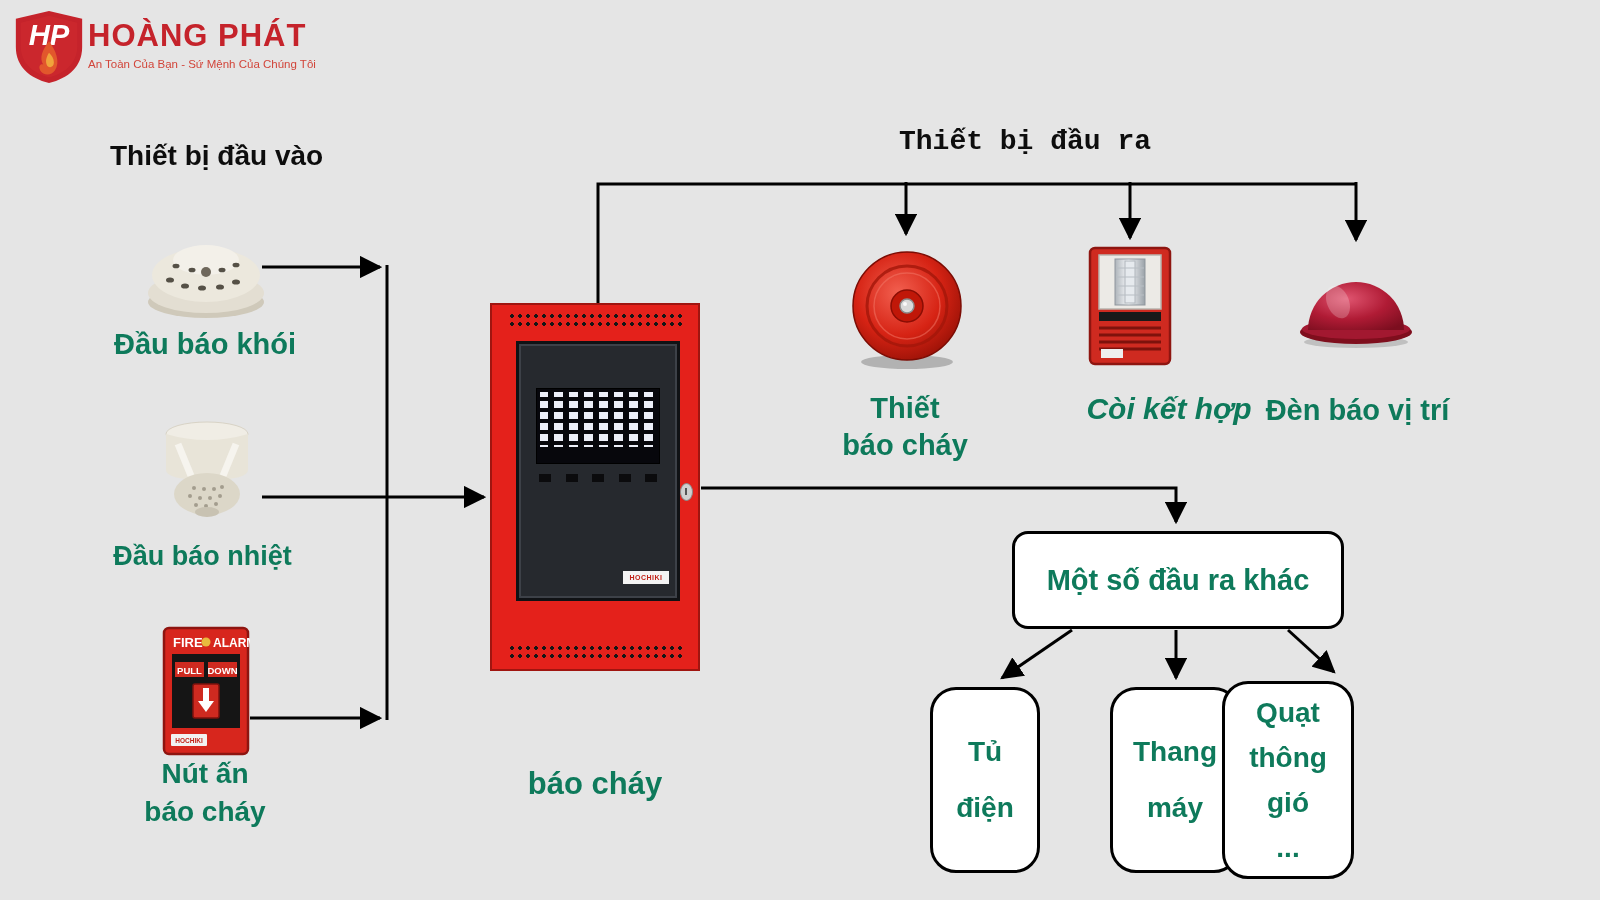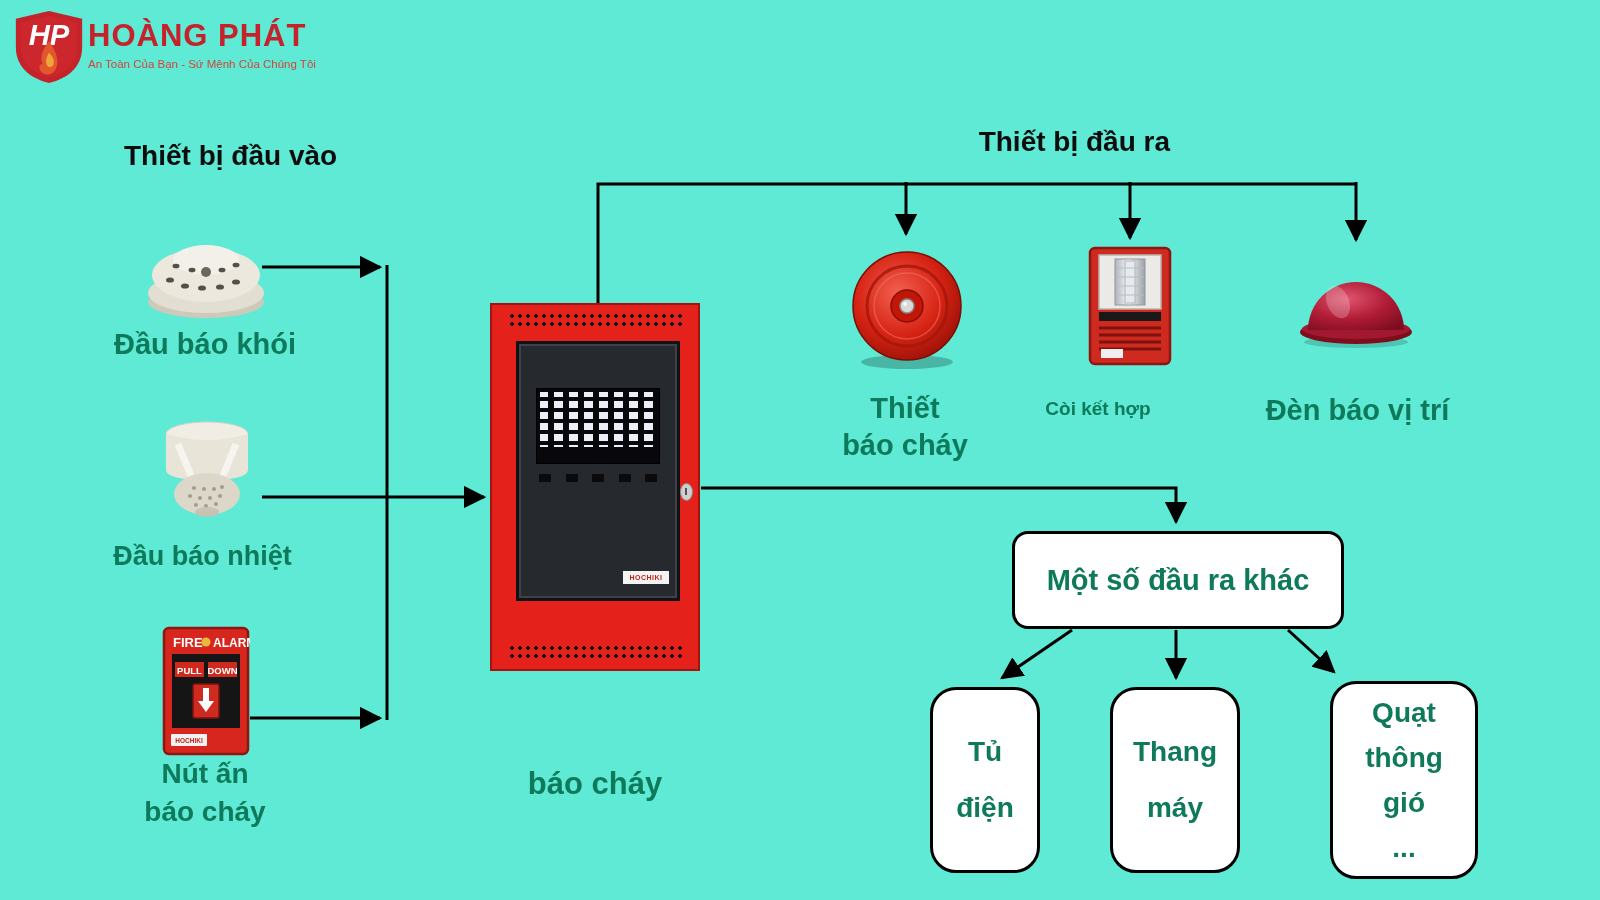--- a/index.html
+++ b/index.html
@@ -1,39 +1,39 @@
 <!DOCTYPE html>
 <html><head>
 <meta charset="utf-8">
 <style>
   html,body{margin:0;padding:0;background:#fff;}
   .stage{
-    position:relative;width:1600px;height:900px;background:#5eead4;overflow:hidden;
+    position:relative;width:1600px;height:900px;background:#e5e5e5;overflow:hidden;
     font-family:"Liberation Sans","DejaVu Sans",sans-serif;
   }
   .connectors{position:absolute;left:0;top:0;width:1600px;height:900px;}
   
   .logo{position:absolute;left:10px;top:8px;display:flex;align-items:flex-start;}
   .logo-shield{width:78px;height:78px;display:block;}
   .logo-text{padding-top:10px;}
   .brand{font-size:31px;font-weight:800;color:#c5232b;letter-spacing:1px;}
   .tagline{margin-top:4px;font-size:11.5px;font-weight:400;color:#d2453a;}
   
   .hdr{position:absolute;margin:0;font-size:28px;font-weight:800;color:#0d0d0d;}
-  .hdr-input{left:124px;top:140px;}
-  .hdr-output{left:880px;top:126px;width:290px;text-align:right;}
+  .hdr-input{left:110px;top:140px;}
+  .hdr-output{left:880px;top:126px;width:290px;text-align:center;font-family:Liberation Mono, monospace;}
   
   .lbl{position:absolute;color:#0e7a5b;font-weight:700;text-align:center;}
   .lbl-smoke{left:55px;top:328px;width:300px;font-size:29px;}
   .lbl-heat{left:50px;top:541px;width:305px;font-size:27px;}
   .lbl-pull{left:80px;top:755px;width:250px;font-size:28px;line-height:38px;}
   .lbl-panel1{left:450px;top:697px;width:290px;font-size:31px;}
   .lbl-panel2{left:450px;top:766px;width:290px;font-size:31px;}
   .lbl-bell{left:785px;top:390px;width:240px;font-size:29px;line-height:37px;}
-  .lbl-horn{left:973px;top:390px;width:250px;font-size:19px;line-height:37px;}
+  .lbl-horn{left:1044px;top:390px;width:250px;font-size:30px;line-height:37px;font-style:italic;}
   .lbl-beacon{left:1225px;top:394px;width:265px;font-size:29px;}
   
   .dev{position:absolute;display:block;}
   .dev-smoke{left:140px;top:220px;width:132px;height:102px;}
   .dev-heat{left:156px;top:414px;width:102px;height:118px;}
   .dev-pull{left:162px;top:626px;width:88px;height:130px;}
   .dev-bell{left:848px;top:250px;width:118px;height:122px;}
   .dev-horn{left:1088px;top:246px;width:84px;height:120px;}
   .dev-beacon{left:1294px;top:250px;width:124px;height:100px;}
   
@@ -56,21 +56,21 @@
   .panel-lock::after{content:"";position:absolute;left:4px;top:4px;width:2px;height:7px;background:#555;}
   
   .obox{position:absolute;background:#fff;border:3px solid #000;display:flex;
     align-items:center;justify-content:center;color:#0e7a5b;font-weight:700;text-align:center;
     box-sizing:border-box;}
   .outputs-box{left:1012px;top:531px;width:332px;height:98px;border-radius:16px;font-size:29px;}
   .leaf{flex-direction:column;font-size:28px;border-radius:26px;}
   .leaf div{line-height:56px;}
   .leaf-1{left:930px;top:687px;width:110px;height:186px;}
   .leaf-2{left:1110px;top:687px;width:130px;height:186px;}
-  .leaf-3{left:1330px;top:681px;width:148px;height:198px;}
+  .leaf-3{left:1222px;top:681px;width:132px;height:198px;}
   .leaf-3 div{line-height:45px;}
 </style>
 </head>
 <body>
 
 <div class="stage">
 
   <svg class="connectors" viewBox="0 0 1600 900">
     <defs>
       <marker id="arr" viewBox="0 0 10 10" refX="9" refY="5" markerWidth="7.5" markerHeight="7.5" orient="auto">

